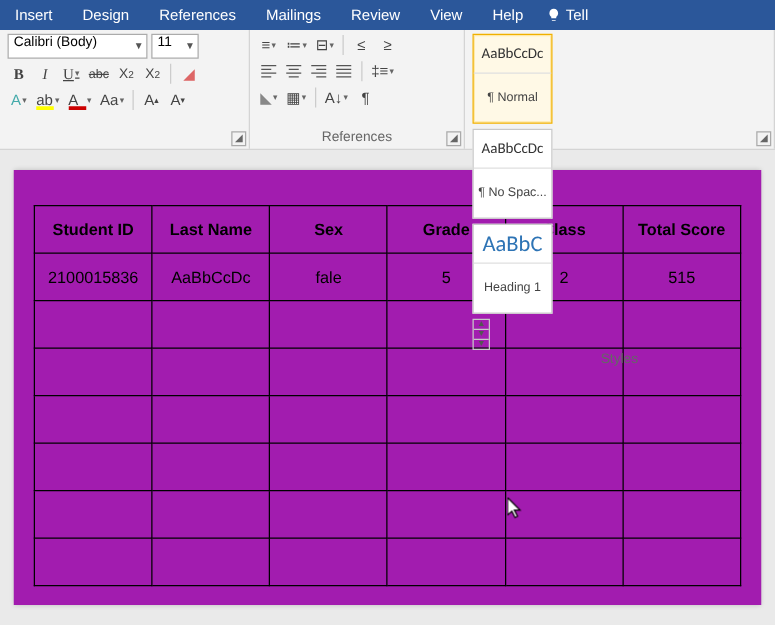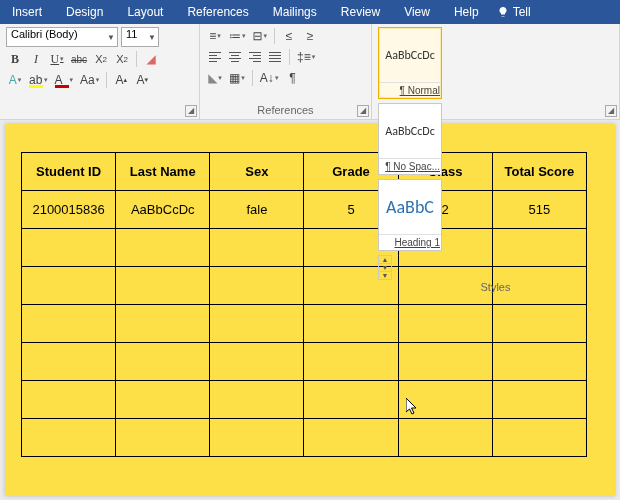--- a/index.html
+++ b/index.html
@@ -39,41 +39,40 @@
   .align-btn { width: 18px; height: 16px; display: inline-flex; align-items: center; justify-content: center; cursor: pointer; }
   .lines { display: flex; flex-direction: column; gap: 2px; width: 12px; }
   .lines span { height: 1px; background: #555; display: block; }
   .lines .s { width: 70%; }
   .lines .f { width: 100%; }
   
   .styles-body { display: flex; gap: 4px; }
   .style-card { width: 64px; height: 72px; border: 1px solid #c8c8c8; background: #fff; display: flex; flex-direction: column; cursor: pointer; }
   .style-card.sel { border: 1px solid #f0b000; box-shadow: inset 0 0 0 1px #ffe9a8; background: #fff9e6; }
   .style-preview { flex: 1; display: flex; align-items: center; justify-content: center; color: #333; overflow: hidden; font-family: "Calibri", sans-serif; }
-  .style-name { border-top: 1px solid #e0e0e0; font-size: 10px; text-align: right; padding: 2px 1px; white-space: nowrap; overflow: hidden; color: #444; text-decoration: underline; }
+  .style-name { border-top: 1px solid #e0e0e0; font-size: 10px; text-align: center; padding: 14px 1px; white-space: nowrap; overflow: hidden; color: #444; }
   .style-card.h1 .style-preview { color: #2e74b5; font-size: 18px; }
   .styles-more { width: 14px; display: flex; flex-direction: column; border: 1px solid #c8c8c8; }
   .styles-more div { flex: 1; display: flex; align-items: center; justify-content: center; font-size: 7px; color: #555; border-bottom: 1px solid #c8c8c8; cursor: pointer; }
   .styles-more div:last-child { border-bottom: none; }
   
   .doc { background: #eaeaea; height: 380px; display: flex; justify-content: center; overflow: auto; }
-  .page { background: #fde047; margin: 4px; width: 610px; padding: 28px 16px; box-shadow: 0 0 4px rgba(0,0,0,0.2); }
+  .page { background: #a21caf; margin: 16px; width: 610px; padding: 28px 16px; box-shadow: 0 0 4px rgba(0,0,0,0.2); }
   table.doc-table { border-collapse: collapse; width: 566px; table-layout: fixed; }
   table.doc-table th, table.doc-table td { border: 1px solid #000; height: 38px; text-align: center; font-size: 13px; font-family: Arial, sans-serif; padding: 4px 2px; }
   table.doc-table th { font-weight: bold; }
   
   .cursor { position: absolute; pointer-events: none; font-size: 16px; color: #000; }
 </style>
 </head>
 <body>
 
 <div class="tabs">
   <div class="tab">Insert</div>
   <div class="tab">Design</div>
-  <div class="tab">Layout</div>
   <div class="tab">References</div>
   <div class="tab">Mailings</div>
   <div class="tab">Review</div>
   <div class="tab">View</div>
   <div class="tab">Help</div>
   <div class="tell">
     <svg class="bulb" viewBox="0 0 24 24">
         <path fill="#fff" d="M9 21h6v-1H9v1zm3-19C8 2 5 5 5 9c0 2.4 1.2 4.5 3 5.7V17h8v-2.3c1.8-1.2 3-3.3 3-5.7 0-4-3-7-7-7z"></path>
       </svg>
     <span>Tell</span>

